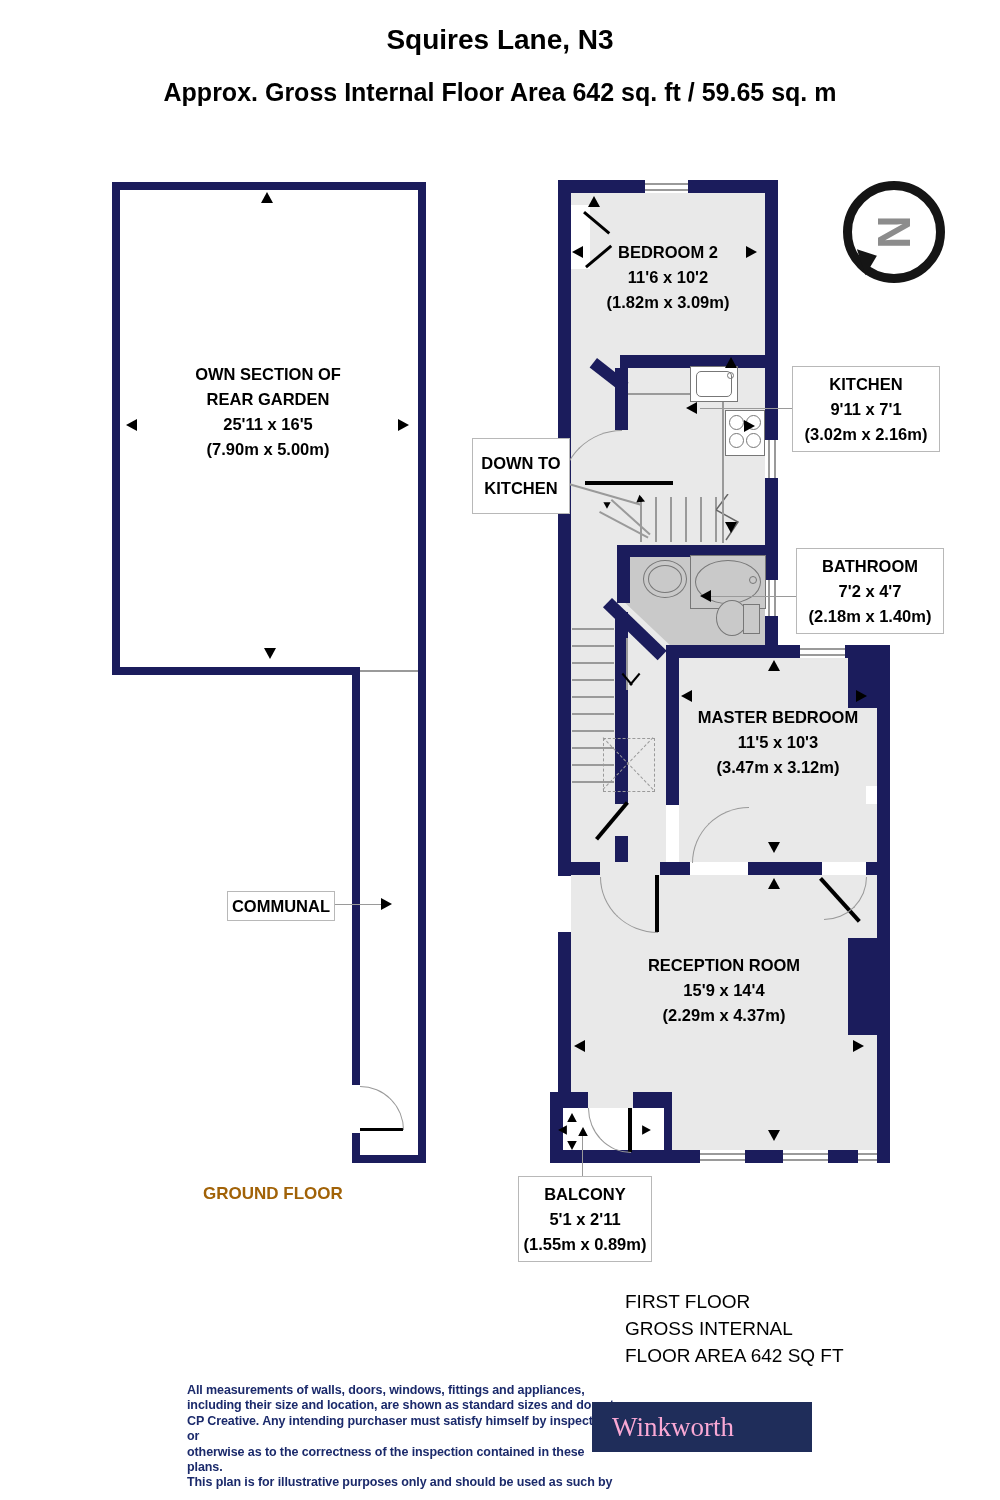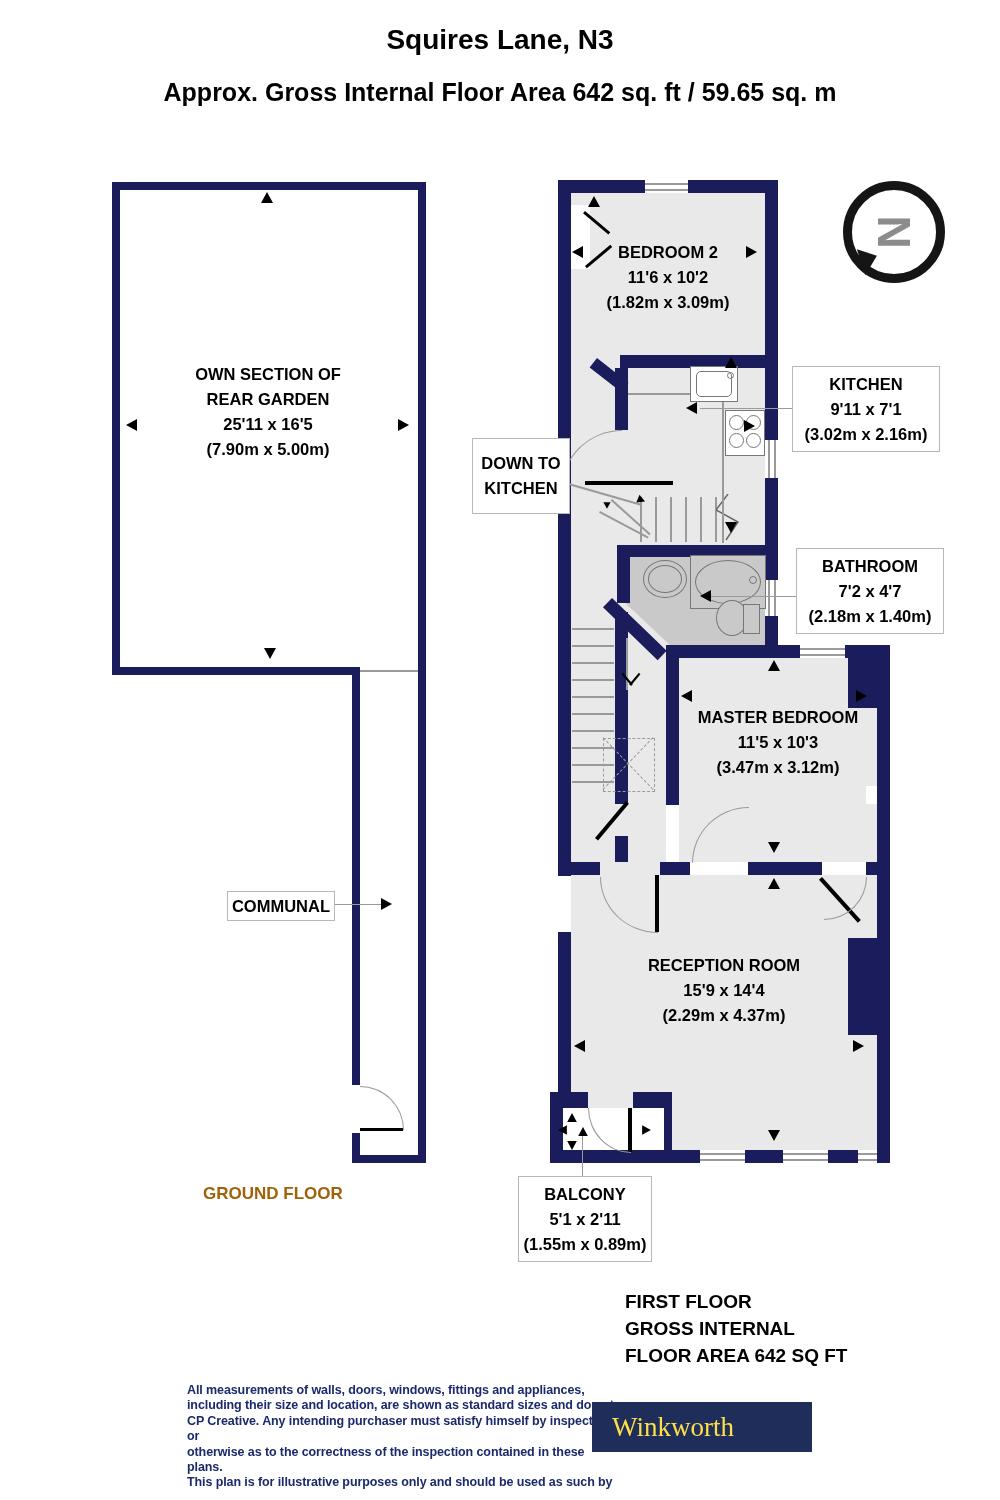--- a/index.html
+++ b/index.html
@@ -249,31 +249,31 @@
       <div>BALCONY</div>
       <div>5'1 x 2'11</div>
       <div>(1.55m x 0.89m)</div>
     </div>
 
     <div class="abs" style="left:843px;top:181px;width:84px;height:84px;border:9px solid #151515;border-radius:50%;display:flex;align-items:center;justify-content:center">
       <span style="font-size:46px;font-weight:bold;color:#8c8c8c;transform:rotate(90deg)">N</span>
     </div>
     <div class="abs" style="left:853px;top:252px;width:0;height:0;border-top:22px solid #151515;border-left:16px solid transparent;border-right:5px solid transparent;transform:rotate(18deg)"></div>
 
-    <div class="abs" style="left:625px;top:1288px;font-weight:bold;font-size:19px;line-height:27px;color:#000">
+    <div class="abs" style="left:625px;top:1288px;font-weight:normal;font-size:19px;line-height:27px;color:#000">
       <div>FIRST FLOOR</div>
       <div>GROSS INTERNAL</div>
       <div>FLOOR AREA 642 SQ FT</div>
     </div>
   </div>
 
   <div class="abs" style="left:187px;top:1383px;width:430px;font-weight:bold;font-size:12.5px;line-height:15.4px;color:var(--disc,#1b2a6b);letter-spacing:-0.1px">
       <div>All measurements of walls, doors, windows, fittings and appliances,</div>
       <div>including their size and location, are shown as standard sizes and do not</div>
       <div>CP Creative. Any intending purchaser must satisfy himself by inspection or</div>
       <div>otherwise as to the correctness of the inspection contained in these plans.</div>
       <div>This plan is for illustrative purposes only and should be used as such by</div>
     </div>
   <div class="abs" style="left:592px;top:1402px;width:220px;height:50px;background:var(--logo-bg,#1f2d5a)">
-    <span style="display:block;padding-left:20px;line-height:50px;color:#fde047;font-size:27px;font-family:'Liberation Serif',serif">Winkworth</span>
+    <span style="display:block;padding-left:20px;line-height:50px;color:#f9a8d4;font-size:27px;font-family:'Liberation Serif',serif">Winkworth</span>
   </div>
 
 </div>
 
 </body></html>

